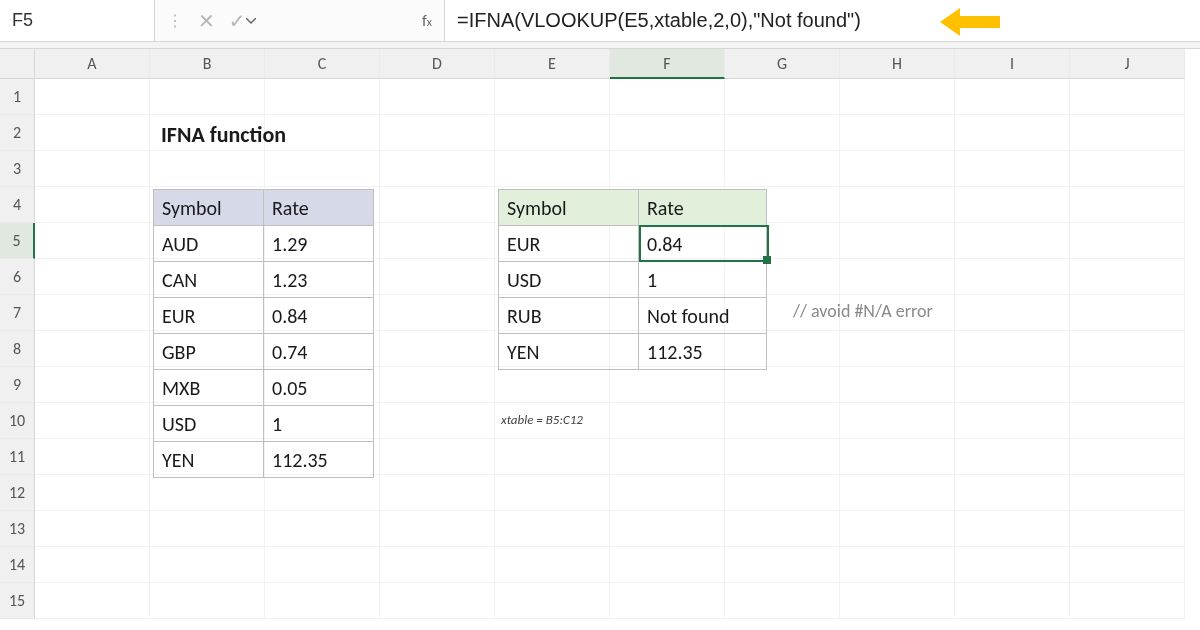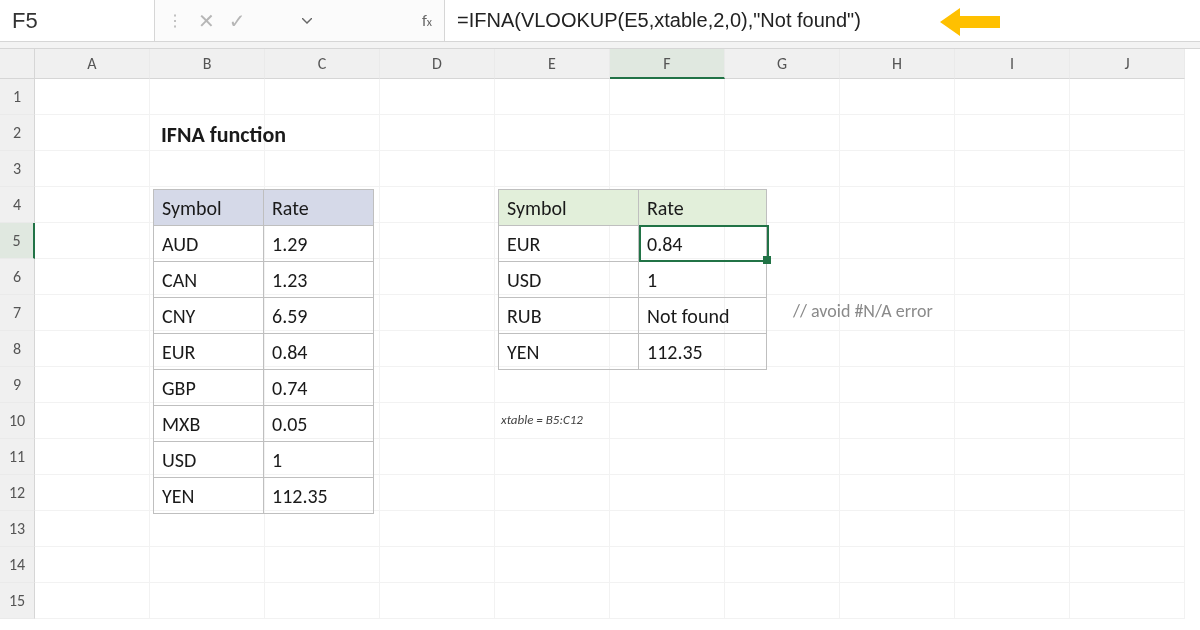--- a/index.html
+++ b/index.html
@@ -28,21 +28,21 @@
     align-items: center;
     width: 155px;
     border-right: 1px solid #d6d6d6;
     padding-left: 10px;
     background: #fff;
   }
   .namebox {
     flex: 1;
     border: none;
     outline: none;
-    font-size: 22px;
+    font-size: 18px;
     color: #333;
     background: transparent;
   }
   .namebox-dd {
     width: 20px; height: 100%;
     display:flex; align-items:center; justify-content:center;
     color:#666;
   }
   .fx-mid {
     display:flex; align-items:center;
@@ -427,24 +427,20 @@
     </tr>
     <tr>
           <td>AUD</td>
           <td class="num">1.29</td>
         </tr>
     <tr>
           <td>CAN</td>
           <td class="num">1.23</td>
         </tr>
     <tr>
-          <td>CNY</td>
-          <td class="num">6.59</td>
-        </tr>
-    <tr>
           <td>EUR</td>
           <td class="num">0.84</td>
         </tr>
     <tr>
           <td>GBP</td>
           <td class="num">0.74</td>
         </tr>
     <tr>
           <td>MXB</td>
           <td class="num">0.05</td>

